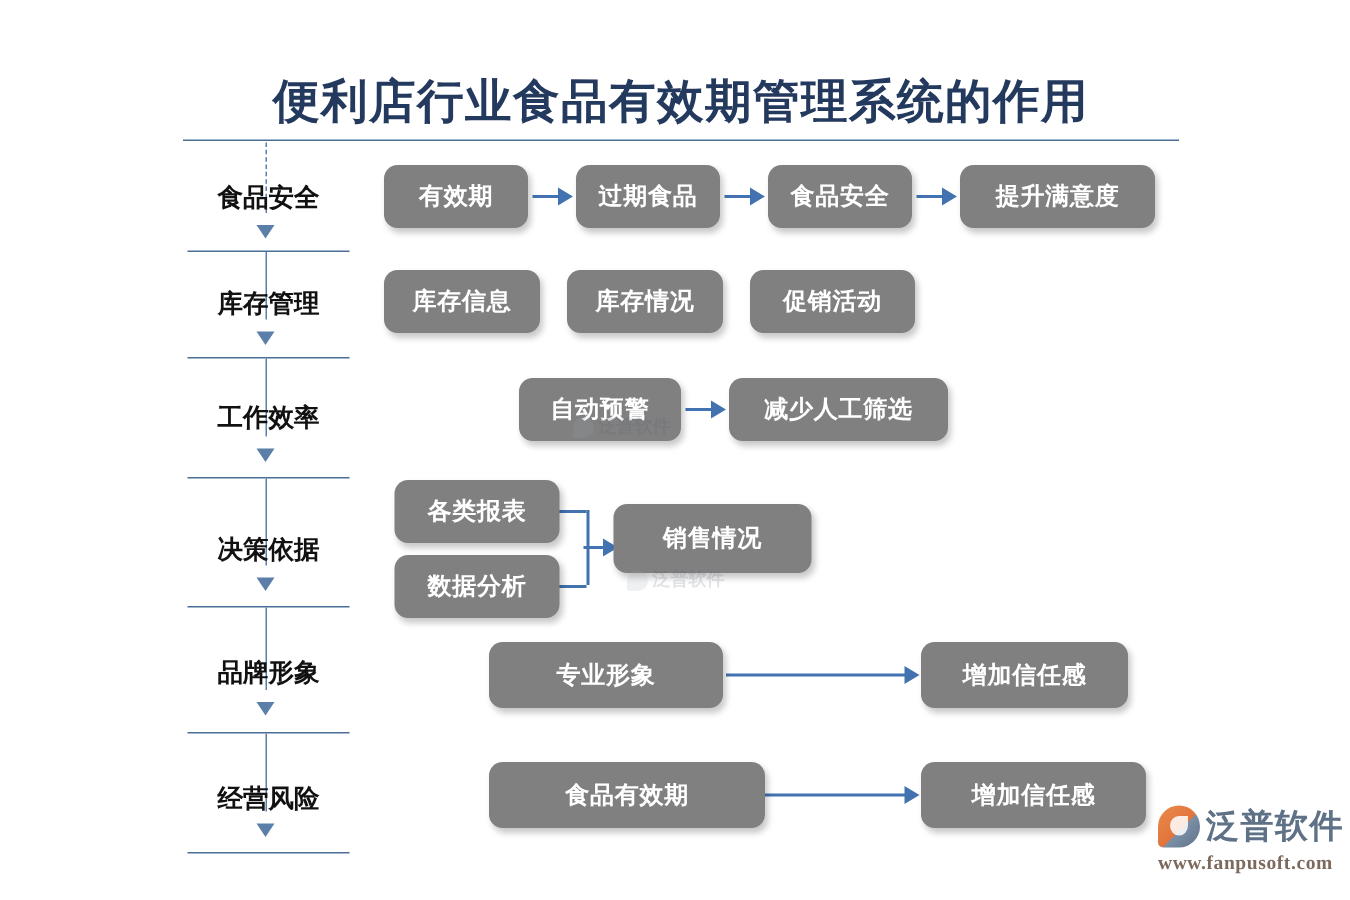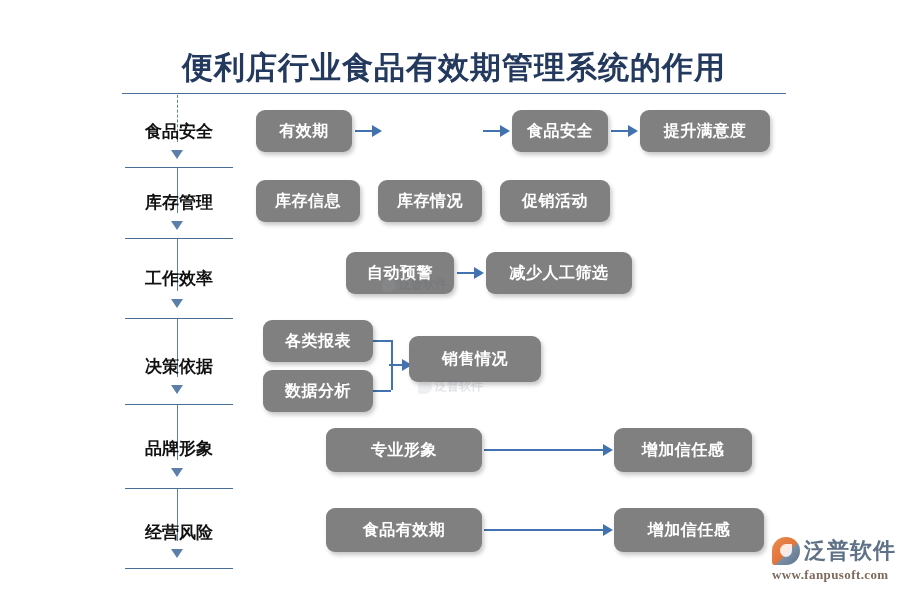--- a/index.html
+++ b/index.html
@@ -248,20 +248,21 @@
   <div class="cat-label" style="top:264px;">工作效率</div>
   <div class="cat-label" style="top:352px;">决策依据</div>
   <div class="cat-label" style="top:434px;">品牌形象</div>
   <div class="cat-label" style="top:518px;">经营风险</div>
 
   <div class="node" style="left:256px; top:110px; width:96px;  height:42px;">有效期</div>
   <div class="harrow" style="left:355px; top:125px; width:27px;">
     <div class="shaft" style="width:19px;"></div>
     <div class="head" style="left:17px;"></div>
   </div>
+  <div class="node" style="left:384px; top:110px; width:96px;  height:42px;">过期食品</div>
   <div class="harrow" style="left:483px; top:125px; width:27px;">
     <div class="shaft" style="width:19px;"></div>
     <div class="head" style="left:17px;"></div>
   </div>
   <div class="node" style="left:512px; top:110px; width:96px;  height:42px;">食品安全</div>
   <div class="harrow" style="left:611px; top:125px; width:27px;">
     <div class="shaft" style="width:19px;"></div>
     <div class="head" style="left:17px;"></div>
   </div>
   <div class="node" style="left:640px; top:110px; width:130px; height:42px;">提升满意度</div>
@@ -288,21 +289,21 @@
   </div>
   <div class="node" style="left:409px; top:336px; width:132px; height:46px;">销售情况</div>
 
   <div class="node" style="left:326px; top:428px; width:156px; height:44px;">专业形象</div>
   <div class="harrow" style="left:484px; top:444px; width:130px;">
     <div class="shaft" style="width:122px;"></div>
     <div class="head" style="left:119px;"></div>
   </div>
   <div class="node" style="left:614px; top:428px; width:138px; height:44px;text-align:right;">增加信任感</div>
 
-  <div class="node" style="left:326px; top:508px; width:156px; height:44px;">食品有效期</div>
+  <div class="node" style="left:326px; top:508px; width:184px; height:44px;">食品有效期</div>
   <div class="harrow" style="left:484px; top:524px; width:130px;">
     <div class="shaft" style="width:122px;"></div>
     <div class="head" style="left:119px;"></div>
   </div>
   <div class="node" style="left:614px; top:508px; width:150px; height:44px;">增加信任感</div>
 
   <div class="wm-faint" style="left:382px; top:276px;">
     <span class="wm-swirl"></span>
     <span class="wm-text">泛普软件</span>
   </div>

